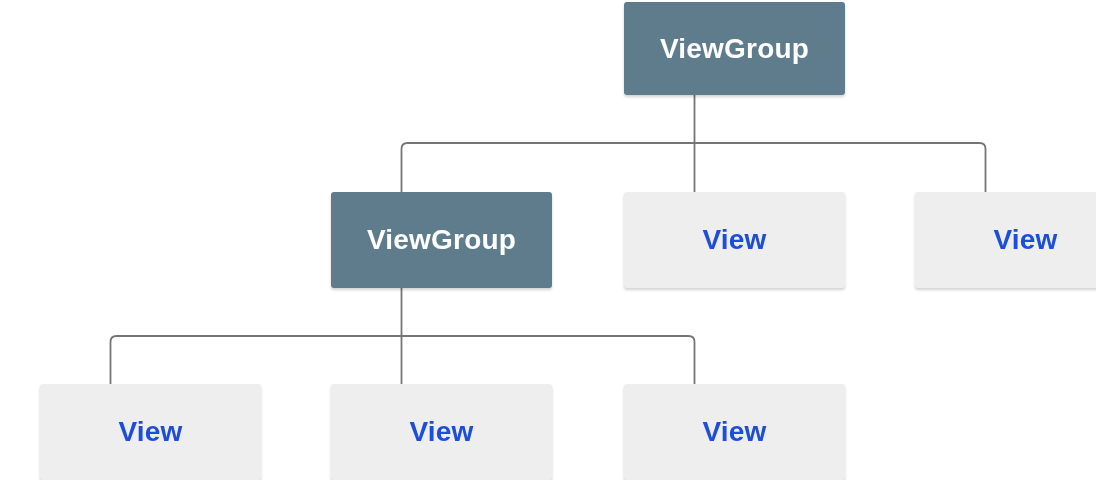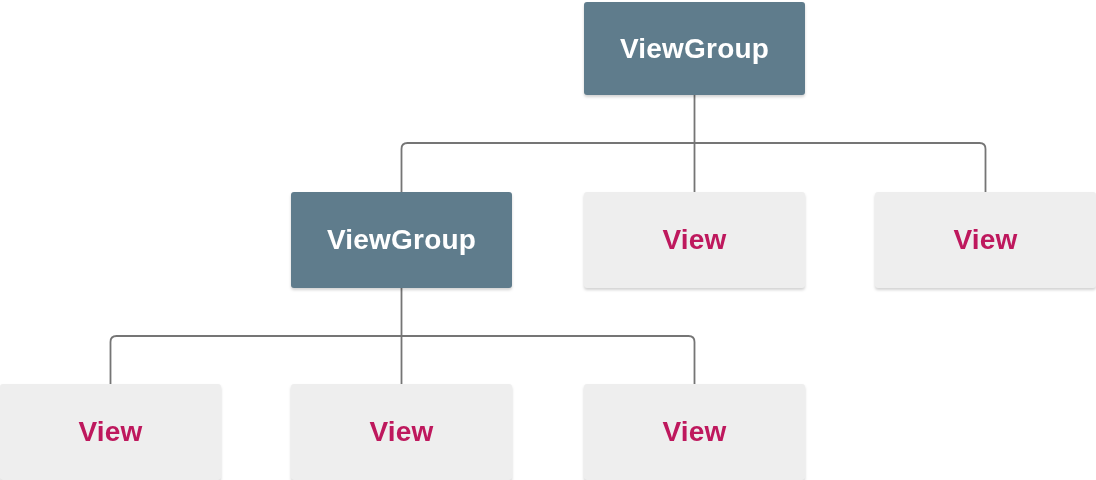--- a/index.html
+++ b/index.html
@@ -33,30 +33,31 @@
     width: 221px;
     height: 95px;
     display: flex;
     align-items: center;
     justify-content: center;
     font-size: 28px;
     font-weight: 700;
     border-radius: 3px;
     box-shadow: 0 2px 3px rgba(0,0,0,0.18);
     letter-spacing: 0.2px;
+    margin-left: 40px;
   }
 
   .node--viewgroup {
     background: #5f7c8c;
     color: #ffffff;
   }
 
   .node--view {
     background: #eeeeee;
-    color: #be185d;
+    color: #1d4ed8;
   }
 
   
   .pos-root        { left: 584px; top: 2px;   height: 93px; }
   .pos-child-vg    { left: 291px; top: 192px; height: 96px; }
   .pos-child-v1    { left: 584px; top: 192px; height: 96px; }
   .pos-child-v2    { left: 875px; top: 192px; height: 96px; }
   .pos-grand-v1    { left: 0px;   top: 384px; height: 96px; }
   .pos-grand-v2    { left: 291px; top: 384px; height: 96px; }
   .pos-grand-v3    { left: 584px; top: 384px; height: 96px; }

